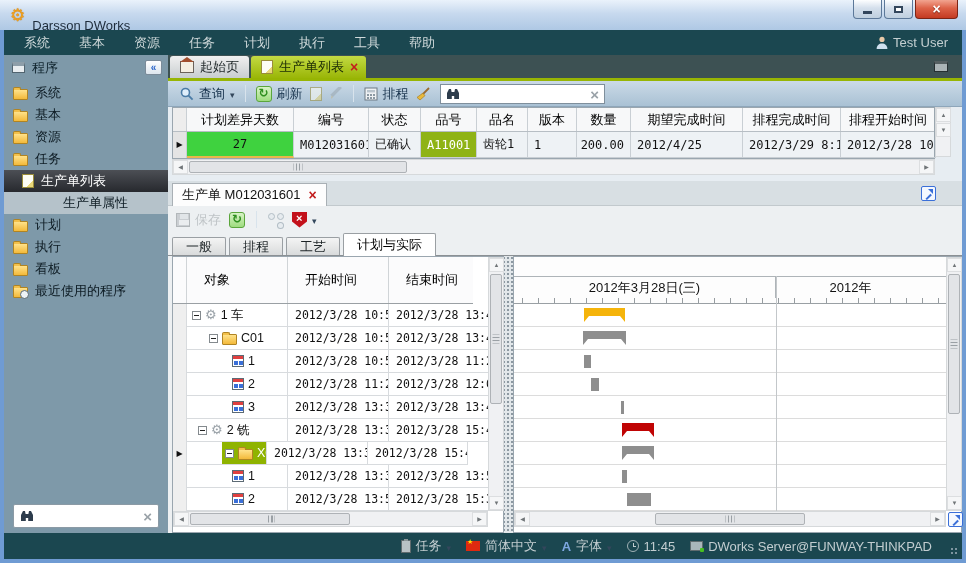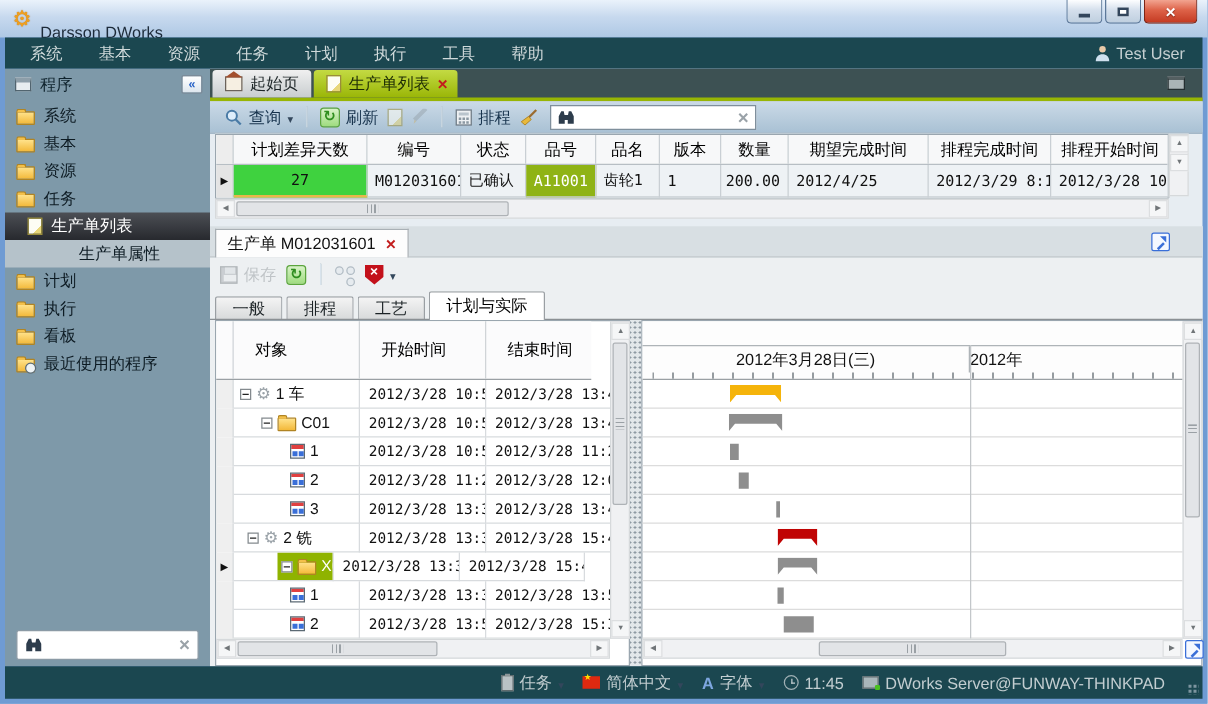--- a/index.html
+++ b/index.html
@@ -148,21 +148,21 @@
   .icon-op { position:relative; width:12px; height:12px; background:linear-gradient(#e04040 0 3px,#fff 3px); border:1px solid #5c6a74; flex:none; }
   .icon-op::after { content:""; position:absolute; left:1px; bottom:1px; width:4px; height:4px; background:#3a6fd8; box-shadow:5px 0 0 #3a6fd8; }
 
   .vsplit { position:absolute; left:336px; top:0; width:9px; height:277px;
     background:#e2e7ea; background-image:radial-gradient(circle,#8d99a2 32%,transparent 36%); background-size:4px 4px; background-position:2px 0; }
 
   .ganttpane { position:absolute; left:345px; top:0; width:449px; height:277px; background:#fff; border:1px solid #9aa6af; }
   .g-head { position:absolute; left:0; top:0; width:433px; height:47px; border-bottom:1px solid #9aa0a4; background:#fdfdfd; }
   .g-dayrow { position:absolute; left:0; top:19px; width:100%; height:21px; border-top:1px solid #aeb4b8; }
   .g-day1 { position:absolute; left:0; top:0; width:262px; height:21px; line-height:21px; text-align:center; color:#111; border-right:1px solid #aeb4b8; }
-  .g-day2 { position:absolute; left:262px; right:0; top:0; height:21px; line-height:21px; text-align:left; padding-right:22px; color:#111; overflow:hidden; }
+  .g-day2 { position:absolute; left:262px; right:0; top:0; height:21px; line-height:21px; text-align:center; padding-right:22px; color:#111; overflow:hidden; }
   .g-ticks { position:absolute; left:8px; right:0; top:41px; height:5px;
     background:repeating-linear-gradient(90deg,#969ca0 0 1px,transparent 1px 16px); }
   .g-rows { position:absolute; left:0; top:47px; width:433px; height:207px; }
   .g-row { position:relative; height:23px; border-bottom:1px solid #dcdcdc; }
   .g-divider { position:absolute; left:262px; top:19px; width:1px; height:235px; background:#c3c7ca; }
   .gbar { position:absolute; top:4px; height:14px; }
   .gbar.summary { clip-path:polygon(0 0,100% 0,100% 100%,calc(100% - 5px) 8px,5px 8px,0 100%); }
   .gbar.task { top:5px; height:13px; }
   .corner-popout { position:absolute; left:434px; top:255px; }
 

